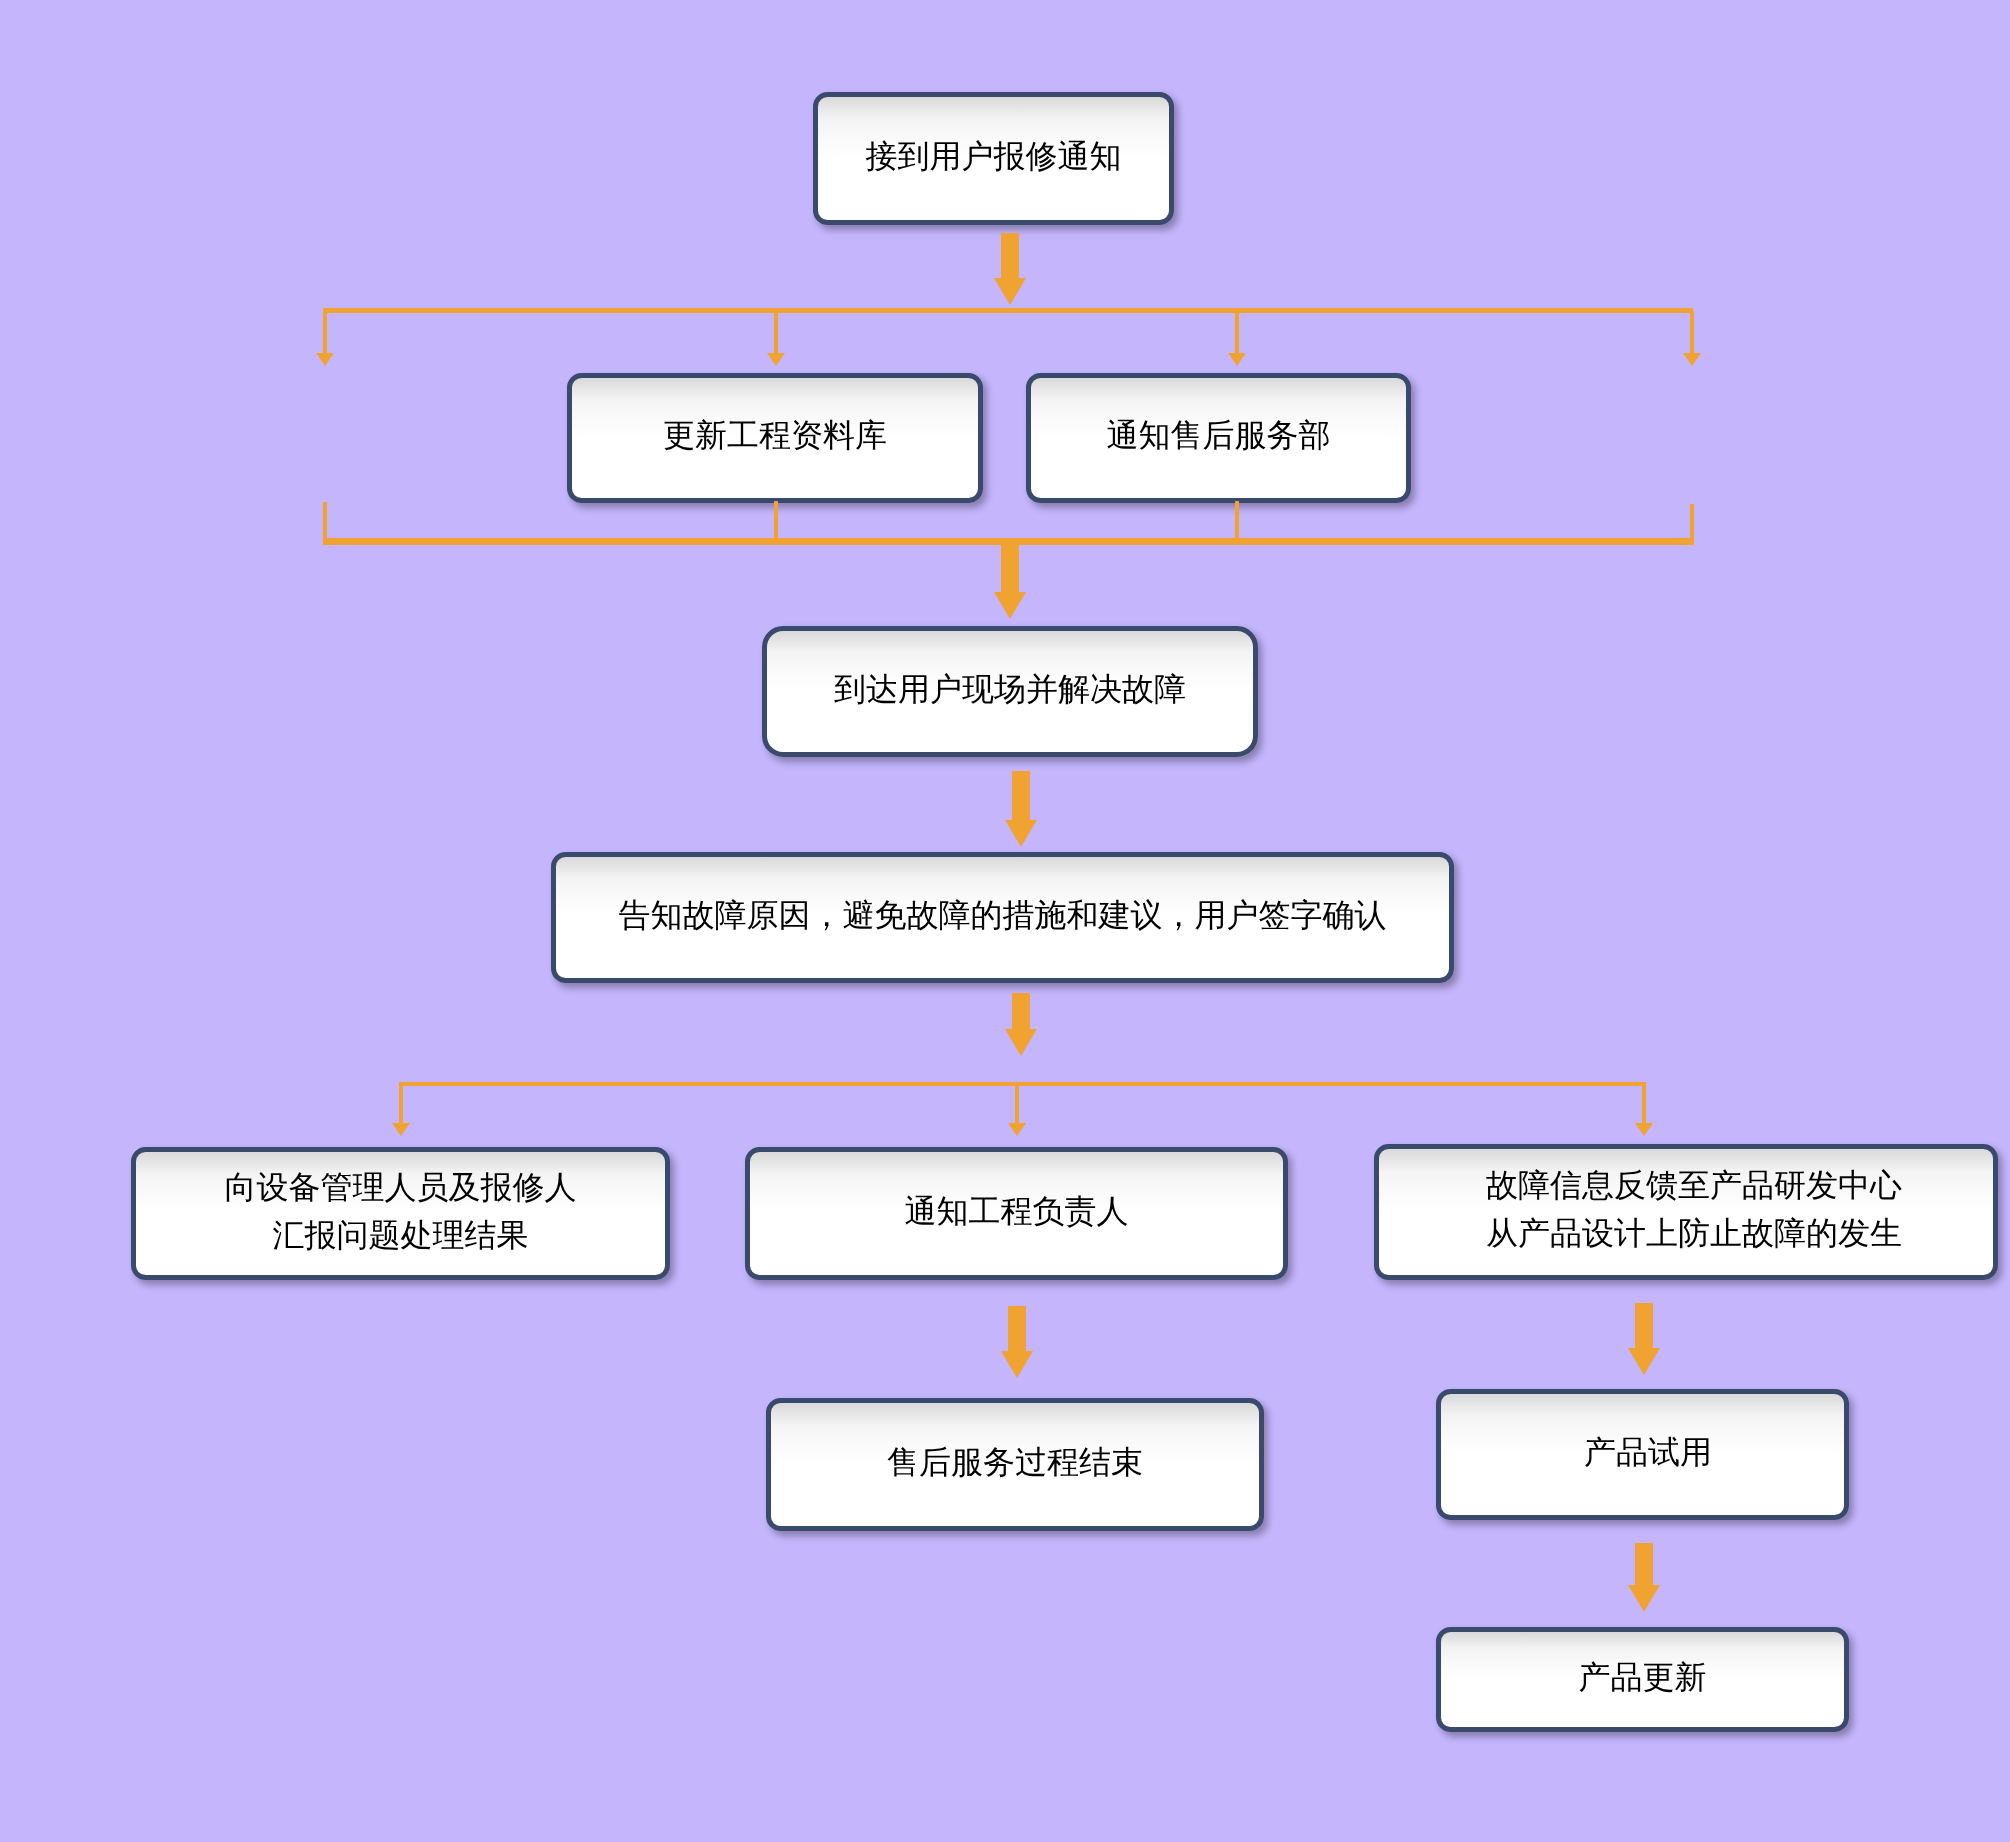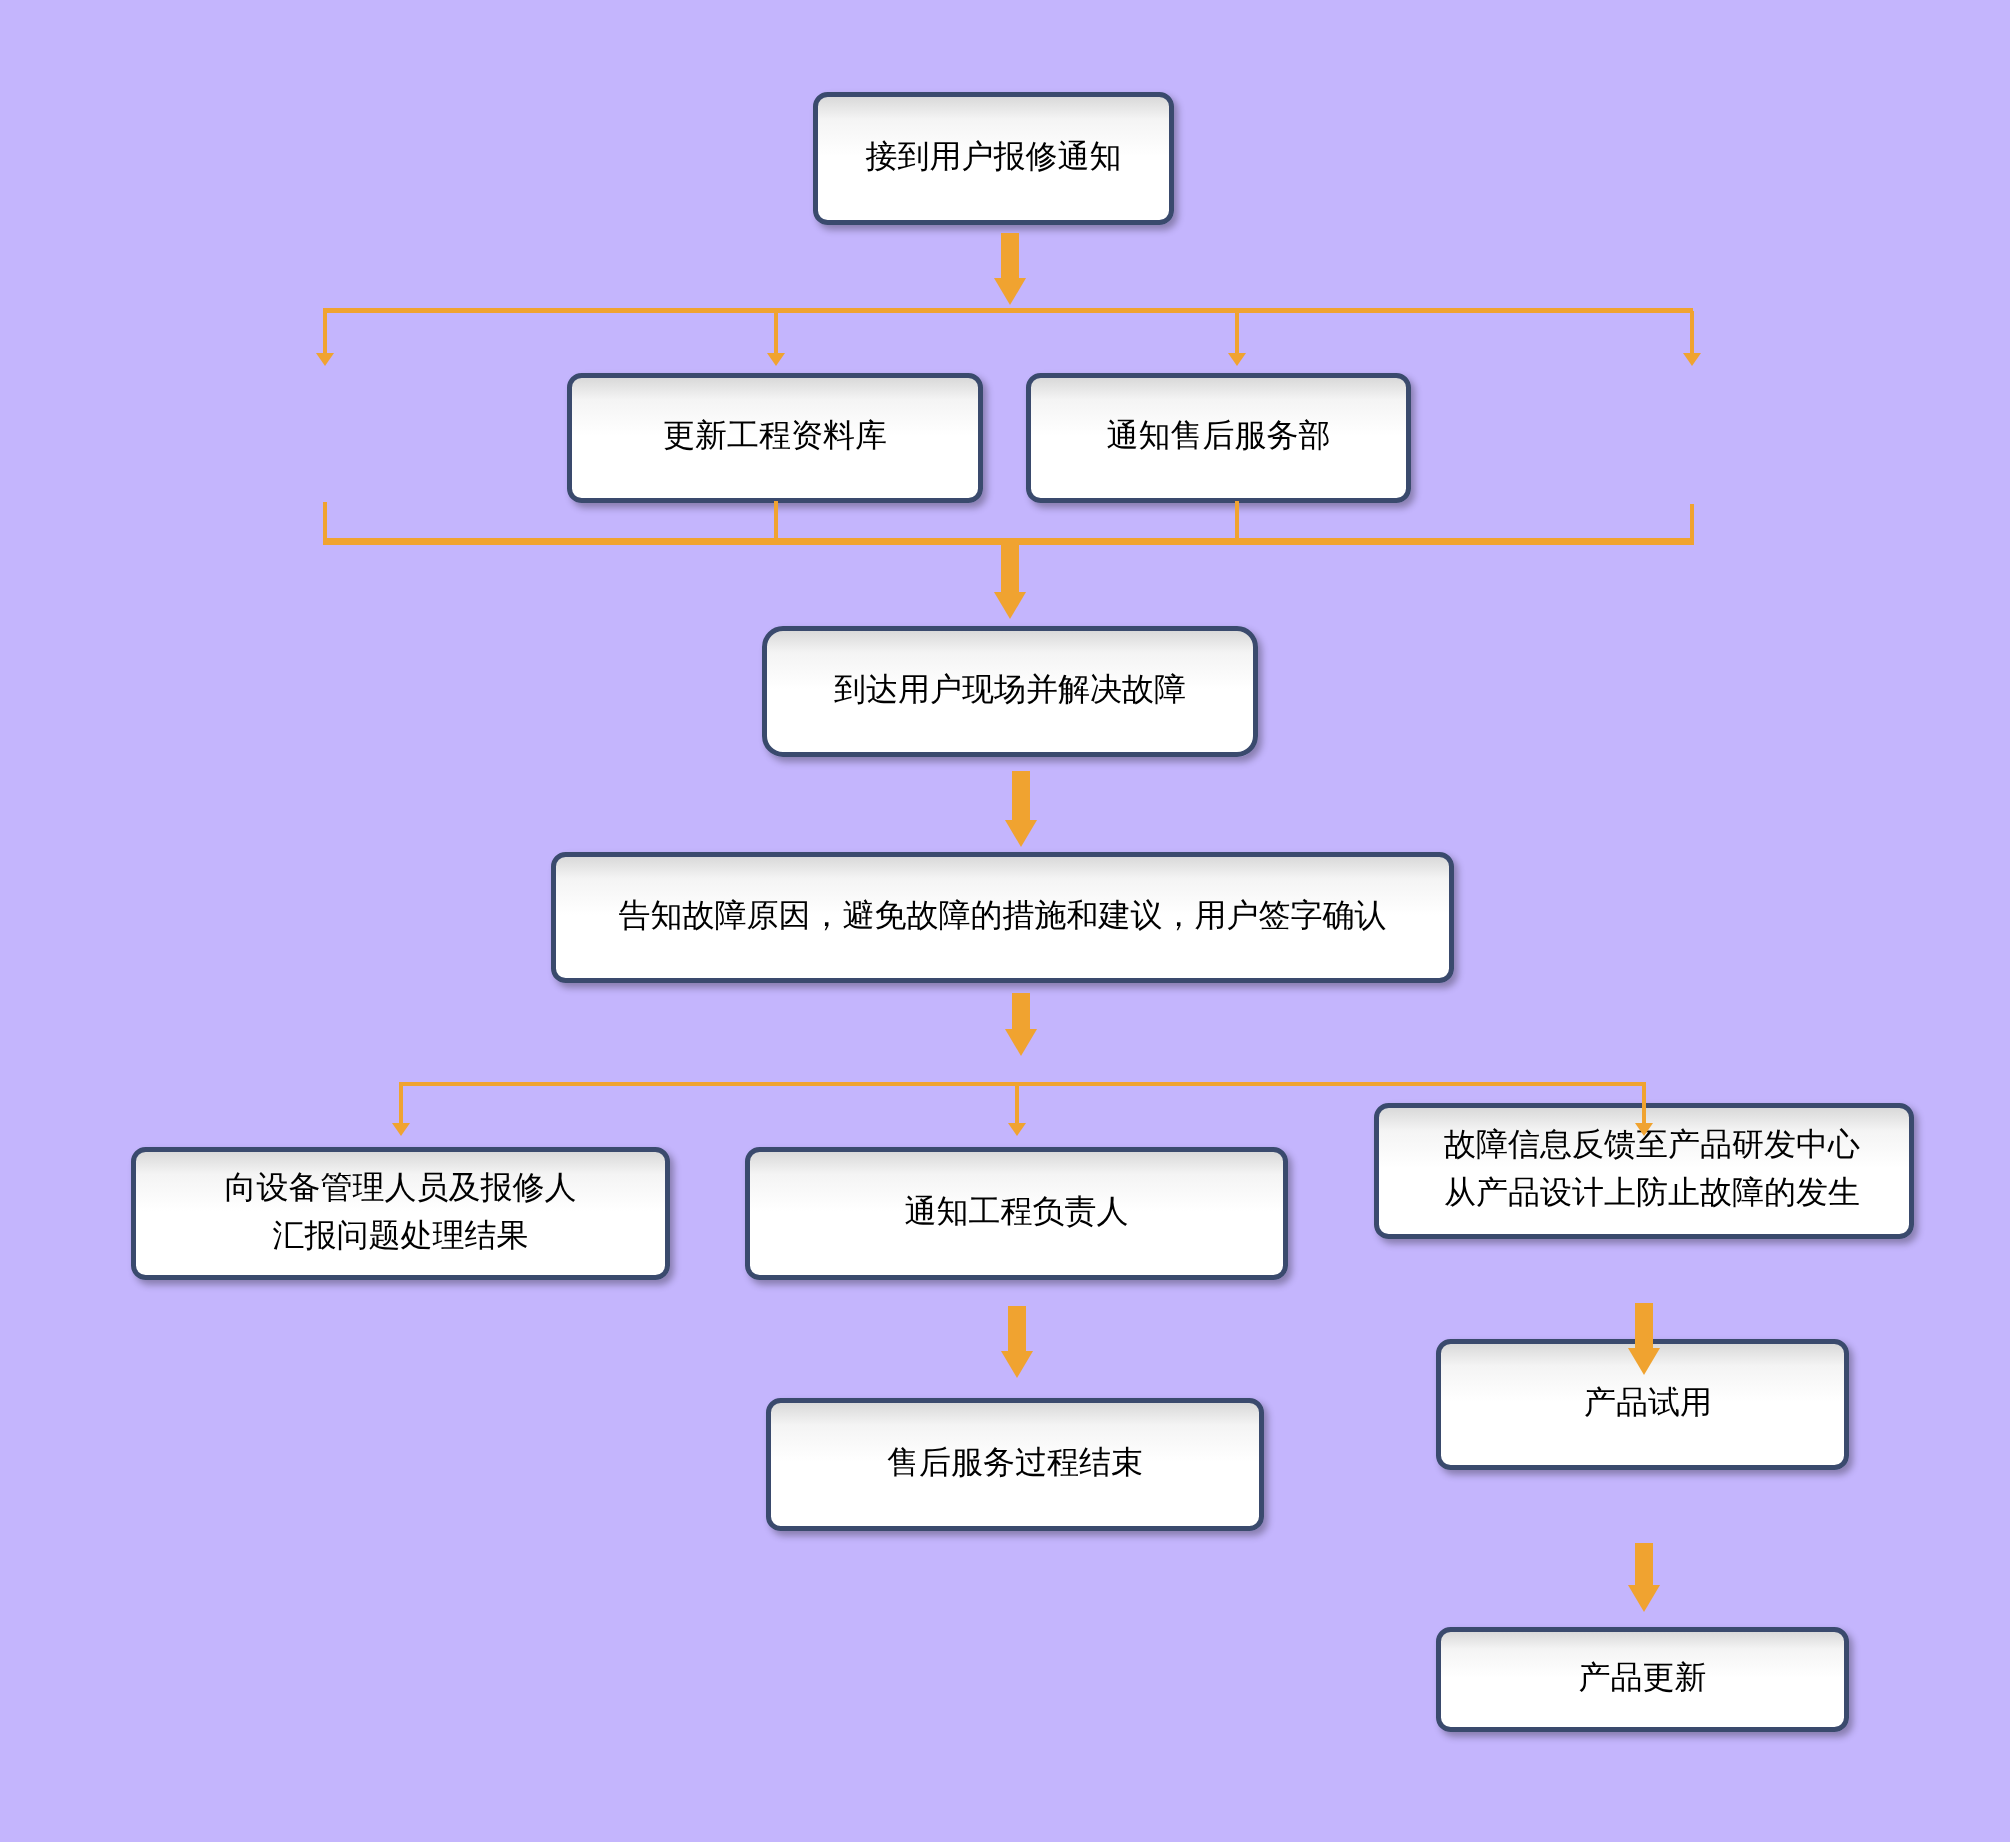--- a/index.html
+++ b/index.html
@@ -112,30 +112,30 @@
 
   <div class="node" style="left:131px; top:1147px; width:539px; height:133px;">
     <span class="node-label">向设备管理人员及报修人
 汇报问题处理结果</span>
   </div>
 
   <div class="node" style="left:745px; top:1147px; width:543px; height:133px;">
     <span class="node-label">通知工程负责人</span>
   </div>
 
-  <div class="node" style="left:1374px; top:1103px; width:540px; height:136px;padding-left:16px;">
+  <div class="node" style="left:1374px; top:1144px; width:624px; height:136px;padding-left:16px;">
     <span class="node-label">故障信息反馈至产品研发中心
 从产品设计上防止故障的发生</span>
   </div>
 
   <div class="node" style="left:766px; top:1398px; width:498px; height:133px;">
     <span class="node-label">售后服务过程结束</span>
   </div>
 
-  <div class="node" style="left:1436px; top:1339px; width:413px; height:131px;padding-left:11px;">
+  <div class="node" style="left:1436px; top:1389px; width:413px; height:131px;padding-left:11px;">
     <span class="node-label">产品试用</span>
   </div>
 
   <div class="node" style="left:1436px; top:1627px; width:413px; height:105px;">
     <span class="node-label">产品更新</span>
   </div>
 
   <div class="tarrow" style="left:1001px; top:233px; height:45px;"></div>
   <div class="hline" style="left:323px; top:308px; width:1370px; height:4.9px;"></div>
   <div class="sarrow" style="left:323px; top:311px; height:42px;"></div>

